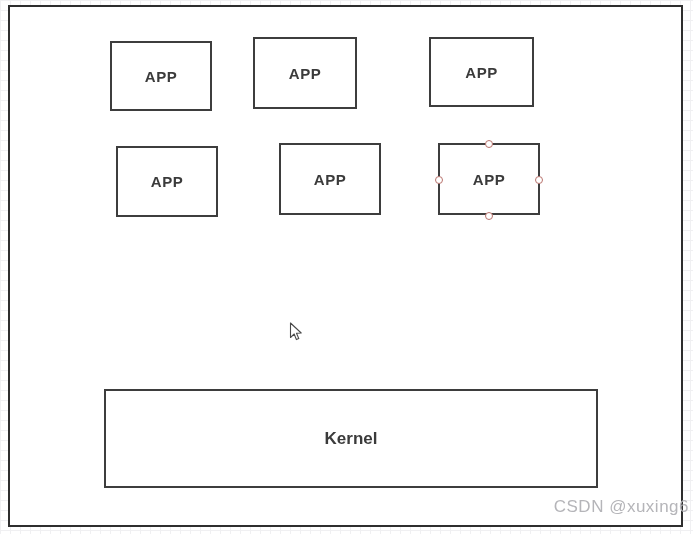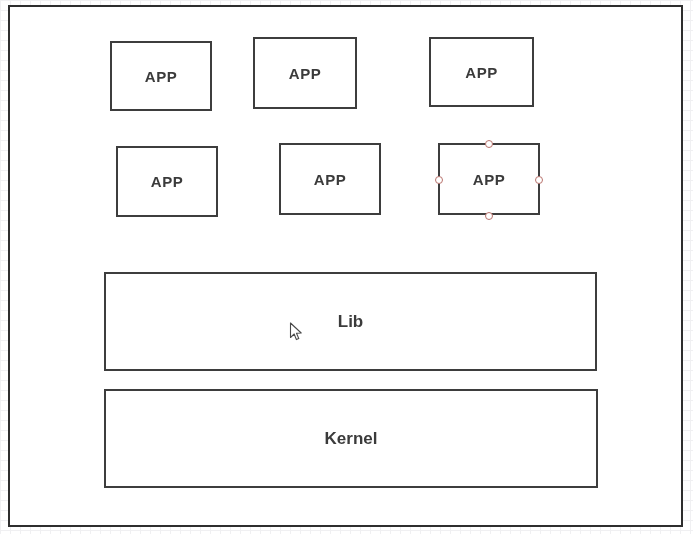--- a/index.html
+++ b/index.html
@@ -87,26 +87,24 @@
   </div>
 
   <div class="shape app-box app6">
     <span>APP</span>
     <span class="handle top"></span>
     <span class="handle right"></span>
     <span class="handle bottom"></span>
     <span class="handle left"></span>
   </div>
 
-  <div class="shape wide-box lib-box">
-    <span>Lib</span>
-  </div>
 
   <div class="shape wide-box kernel-box">
     <span>Kernel</span>
   </div>
 
+  <div class="watermark">CSDN @xuxing6</div>
 
   <svg class="cursor" viewBox="0 0 14 20">
     <path d="M1.5,1 L1.5,15.5 L5.2,12 L7.4,17.6 L9.8,16.6 L7.5,11.2 L12.2,11 Z" fill="#ffffff" stroke="#4a4a4a" stroke-width="1.1" stroke-linejoin="round"></path>
   </svg>
 
 </div>
 
 </body></html>

